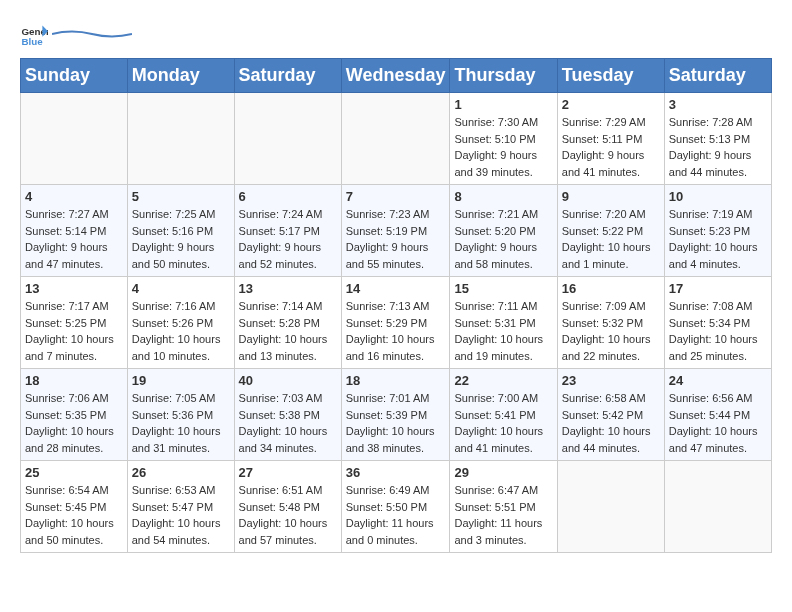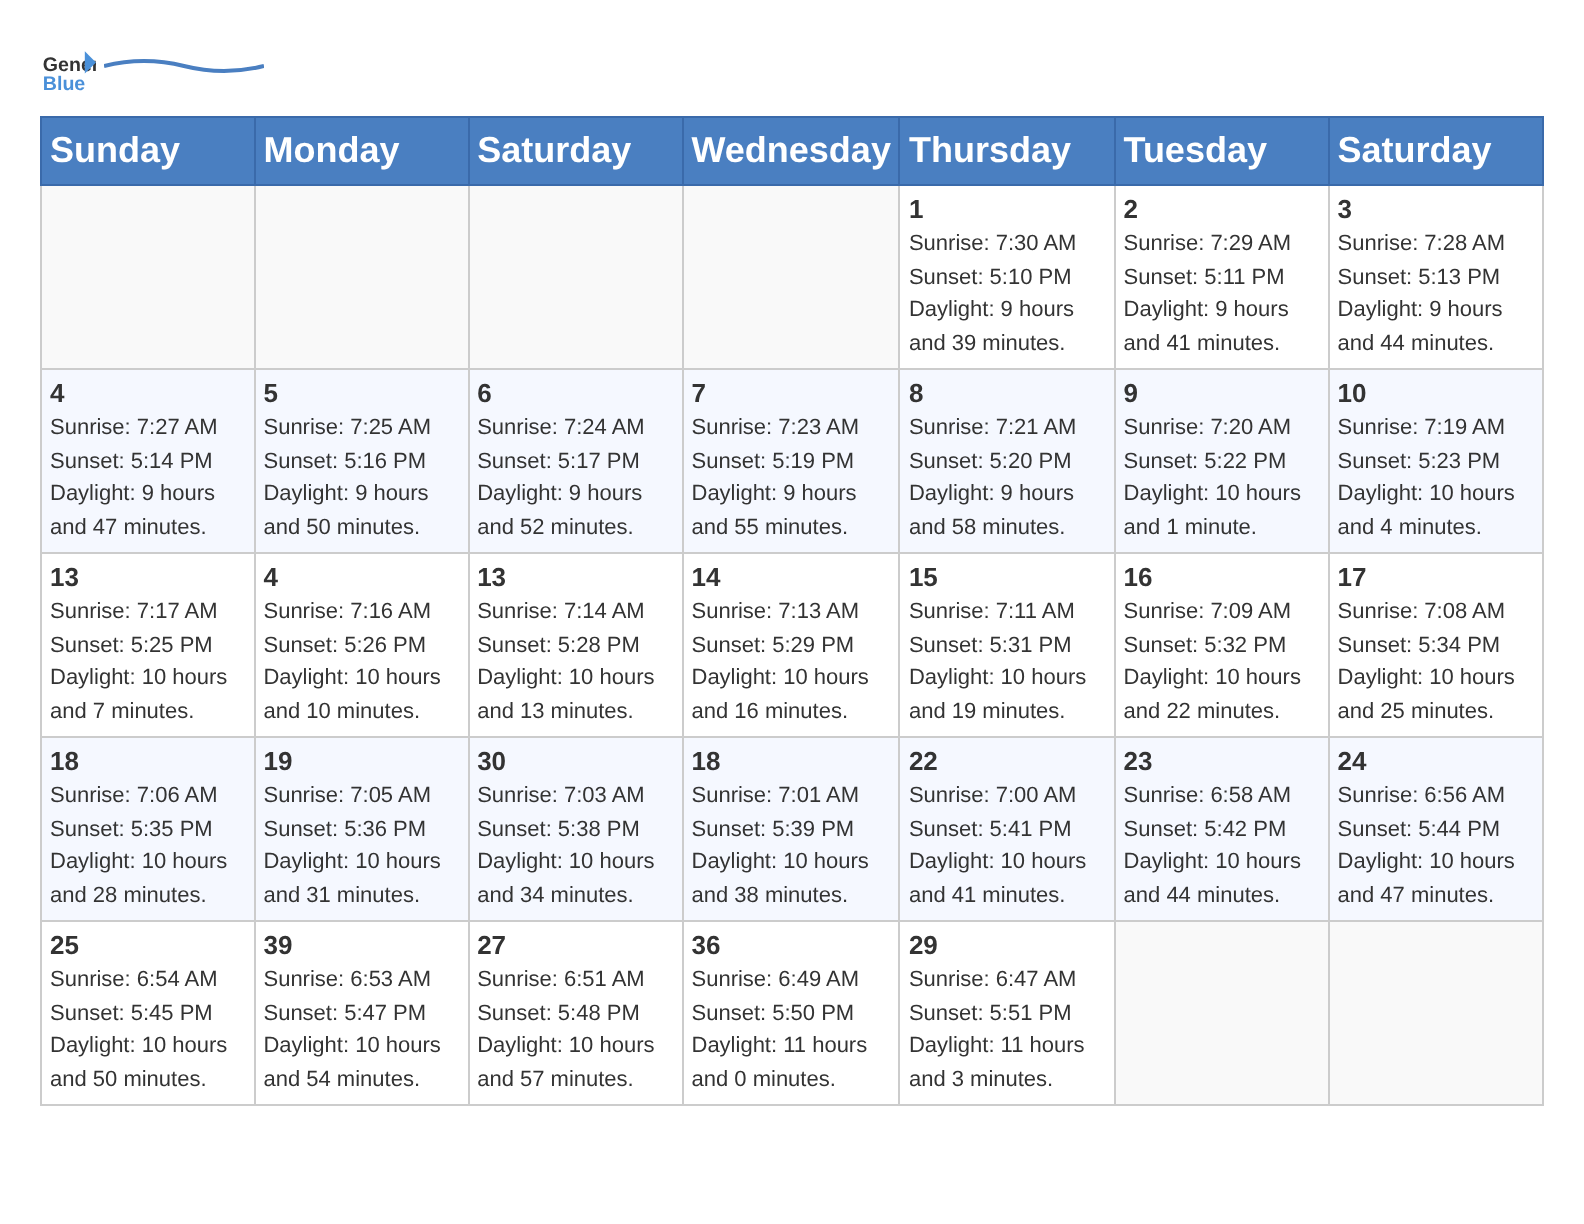--- a/index.html
+++ b/index.html
@@ -200,21 +200,21 @@
       <tr>
         <td>
           <span class="day-num">18</span>
           <div class="day-info">Sunrise: 7:06 AM<br>Sunset: 5:35 PM<br>Daylight: 10 hours<br>and 28 minutes.</div>
         </td>
         <td>
           <span class="day-num">19</span>
           <div class="day-info">Sunrise: 7:05 AM<br>Sunset: 5:36 PM<br>Daylight: 10 hours<br>and 31 minutes.</div>
         </td>
         <td>
-          <span class="day-num">30</span>
+          <span class="day-num">40</span>
           <div class="day-info">Sunrise: 7:03 AM<br>Sunset: 5:38 PM<br>Daylight: 10 hours<br>and 34 minutes.</div>
         </td>
         <td>
           <span class="day-num">18</span>
           <div class="day-info">Sunrise: 7:01 AM<br>Sunset: 5:39 PM<br>Daylight: 10 hours<br>and 38 minutes.</div>
         </td>
         <td>
           <span class="day-num">22</span>
           <div class="day-info">Sunrise: 7:00 AM<br>Sunset: 5:41 PM<br>Daylight: 10 hours<br>and 41 minutes.</div>
         </td>
@@ -226,21 +226,21 @@
           <span class="day-num">24</span>
           <div class="day-info">Sunrise: 6:56 AM<br>Sunset: 5:44 PM<br>Daylight: 10 hours<br>and 47 minutes.</div>
         </td>
       </tr>
       <tr>
         <td>
           <span class="day-num">25</span>
           <div class="day-info">Sunrise: 6:54 AM<br>Sunset: 5:45 PM<br>Daylight: 10 hours<br>and 50 minutes.</div>
         </td>
         <td>
-          <span class="day-num">39</span>
+          <span class="day-num">26</span>
           <div class="day-info">Sunrise: 6:53 AM<br>Sunset: 5:47 PM<br>Daylight: 10 hours<br>and 54 minutes.</div>
         </td>
         <td>
           <span class="day-num">27</span>
           <div class="day-info">Sunrise: 6:51 AM<br>Sunset: 5:48 PM<br>Daylight: 10 hours<br>and 57 minutes.</div>
         </td>
         <td>
           <span class="day-num">36</span>
           <div class="day-info">Sunrise: 6:49 AM<br>Sunset: 5:50 PM<br>Daylight: 11 hours<br>and 0 minutes.</div>
         </td>

